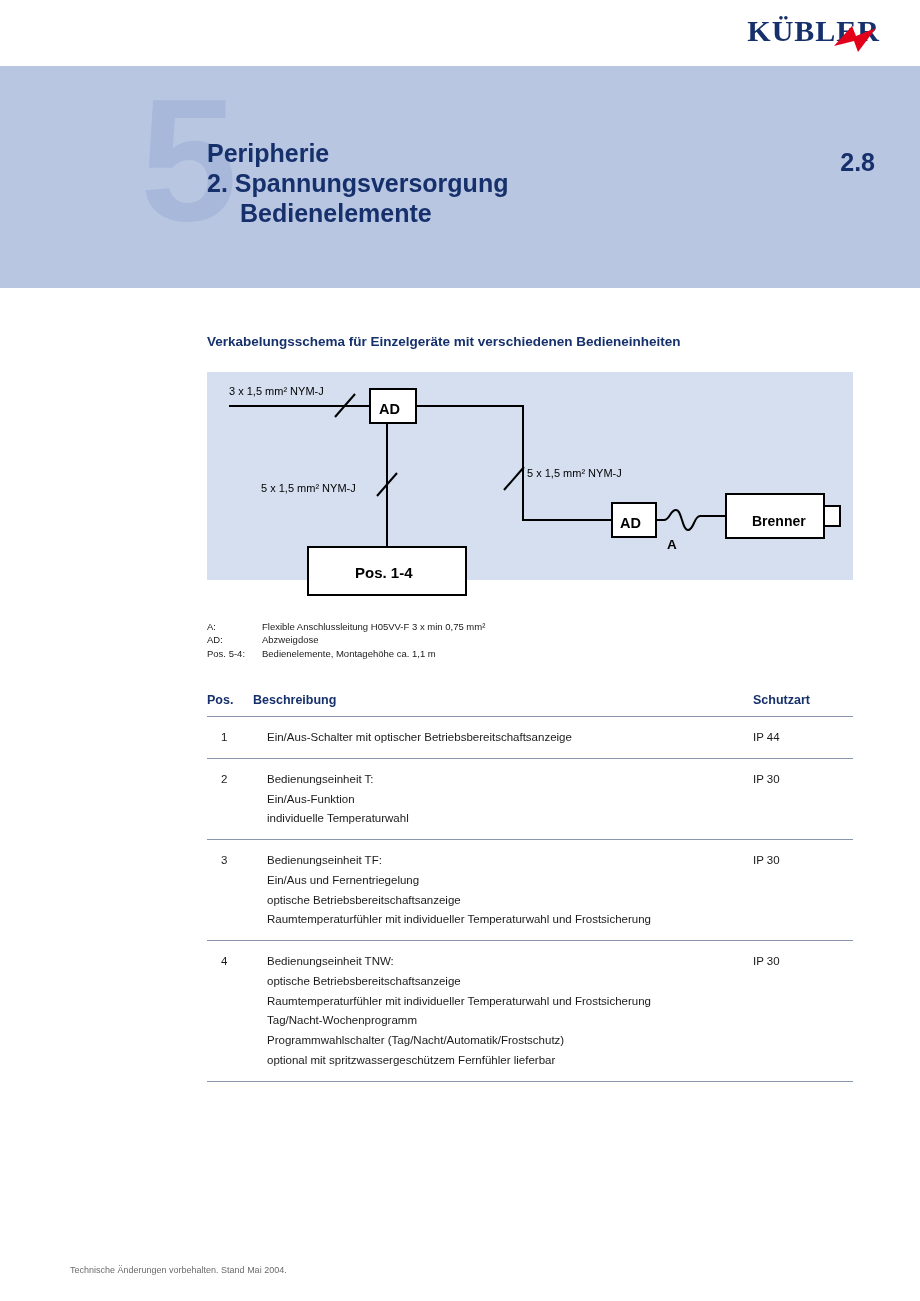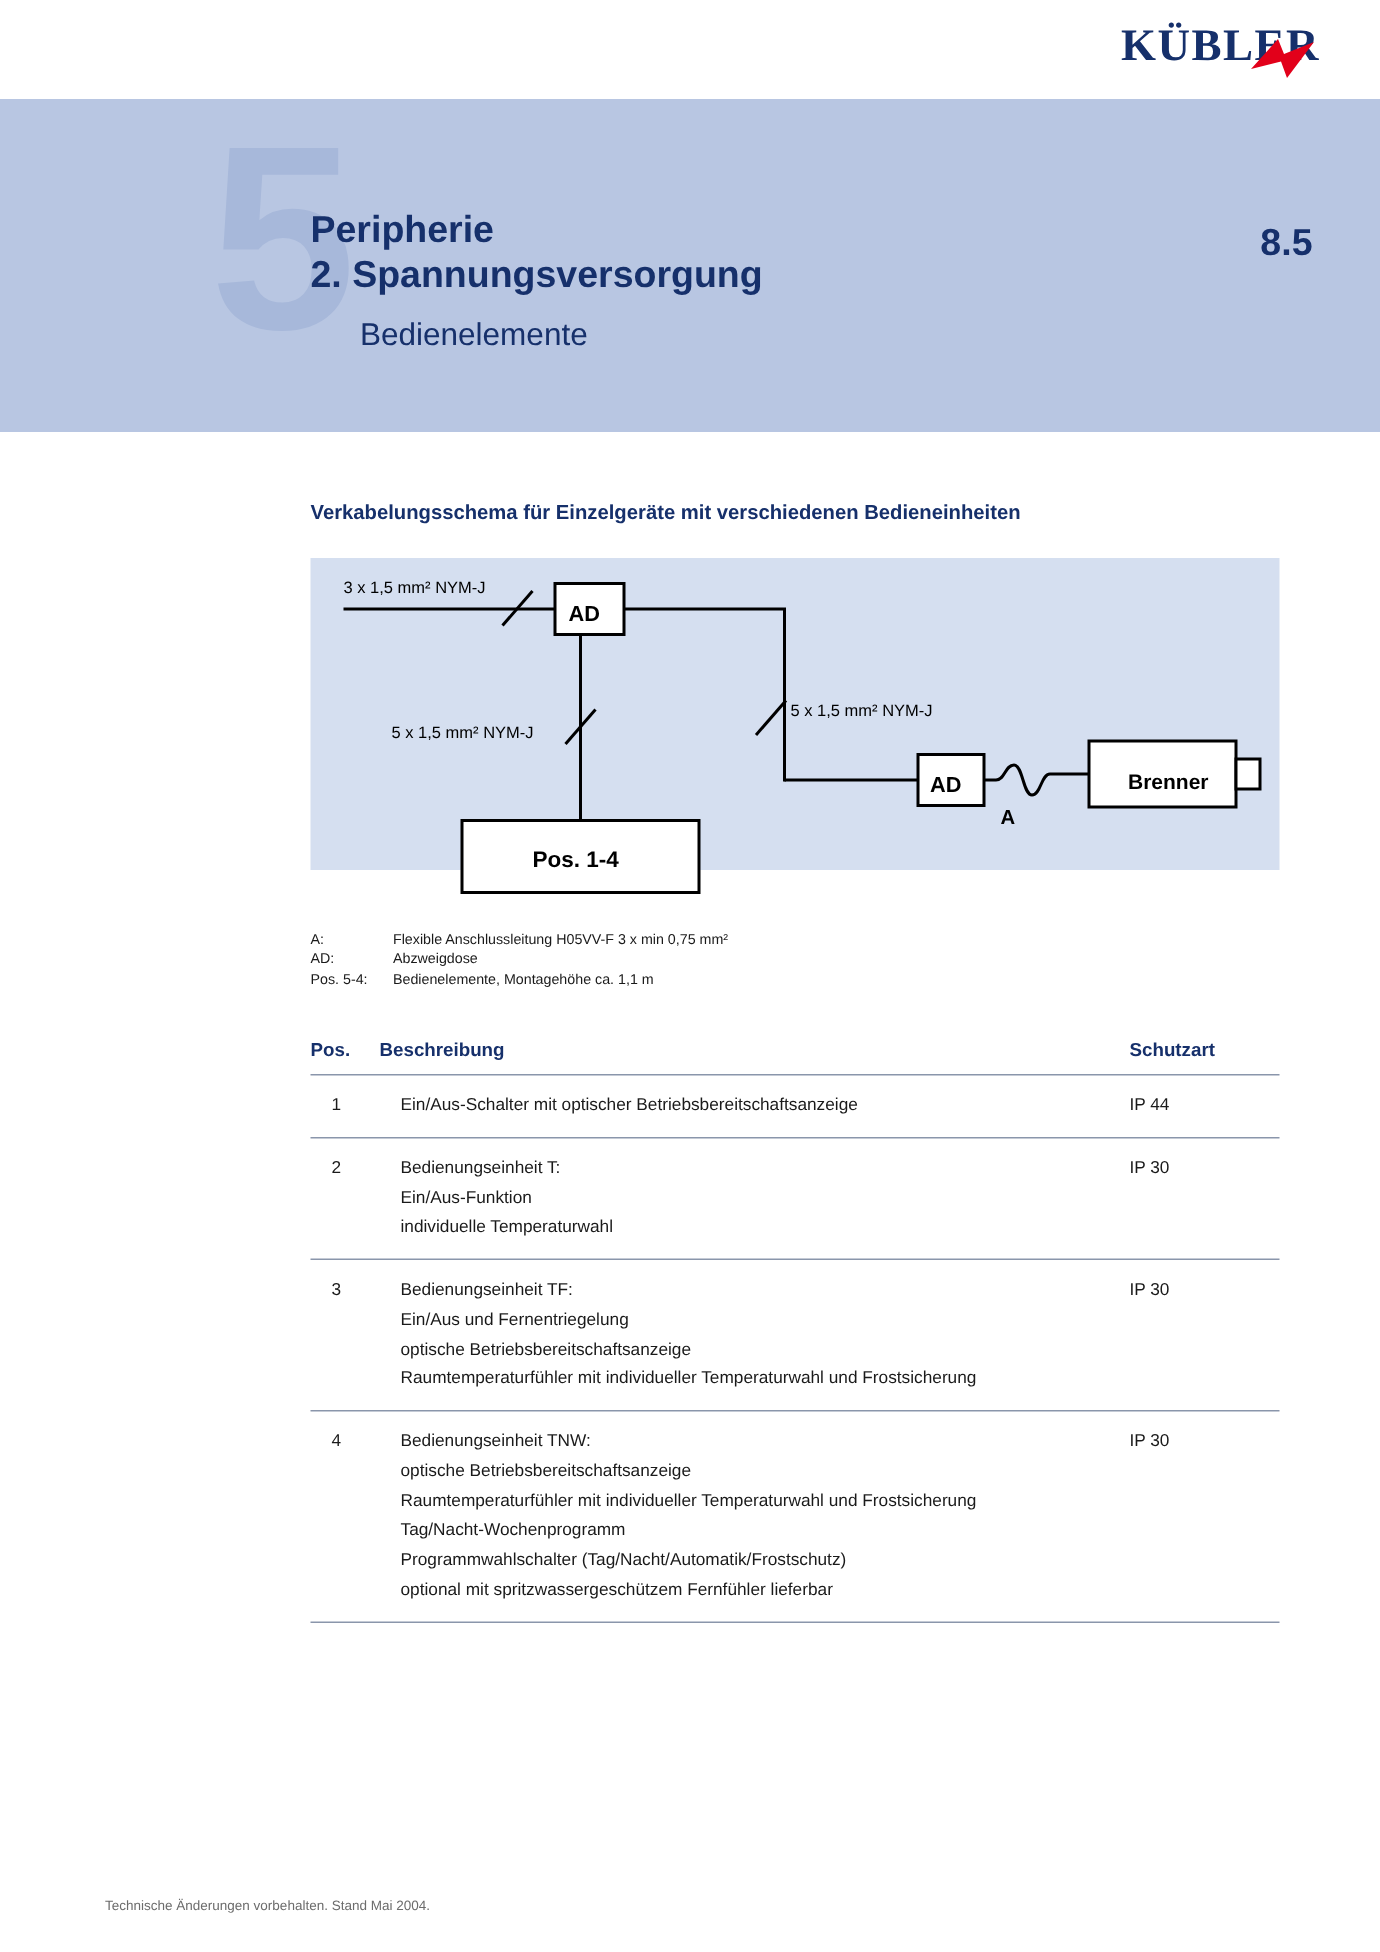--- a/index.html
+++ b/index.html
@@ -68,24 +68,23 @@
     font-size: 25px;
     font-weight: bold;
     line-height: 1.2;
   }
   .banner-titles .t2 {
     font-size: 25px;
     font-weight: bold;
     line-height: 1.2;
   }
   .banner-titles .t3 {
-    font-size: 21px;
-    font-weight: normal;
+    font-size: 25px;
+    font-weight: bold;
     line-height: 1.2;
-    margin-top: 13px;
     margin-left: 33px;
   }
   .banner-section {
     position: absolute;
     right: 45px;
     top: 82px;
     font-size: 25px;
     font-weight: bold;
     color: #16306b;
   }
@@ -180,21 +179,21 @@
   </svg>
 </div>
 
 <div class="banner">
   <div class="banner-number">5</div>
   <div class="banner-titles">
     <div class="t1">Peripherie</div>
     <div class="t2">2. Spannungsversorgung</div>
     <div class="t3">Bedienelemente</div>
   </div>
-  <div class="banner-section">8.5</div>
+  <div class="banner-section">2.8</div>
 </div>
 
 <div class="content">
 
   <div class="subtitle">Verkabelungsschema für Einzelgeräte mit verschiedenen Bedieneinheiten</div>
 
   <div class="diagram">
     <svg width="646" height="240" viewBox="0 0 646 240">
 
       <line x1="22" y1="34" x2="163" y2="34" stroke="#000" stroke-width="2"></line>

